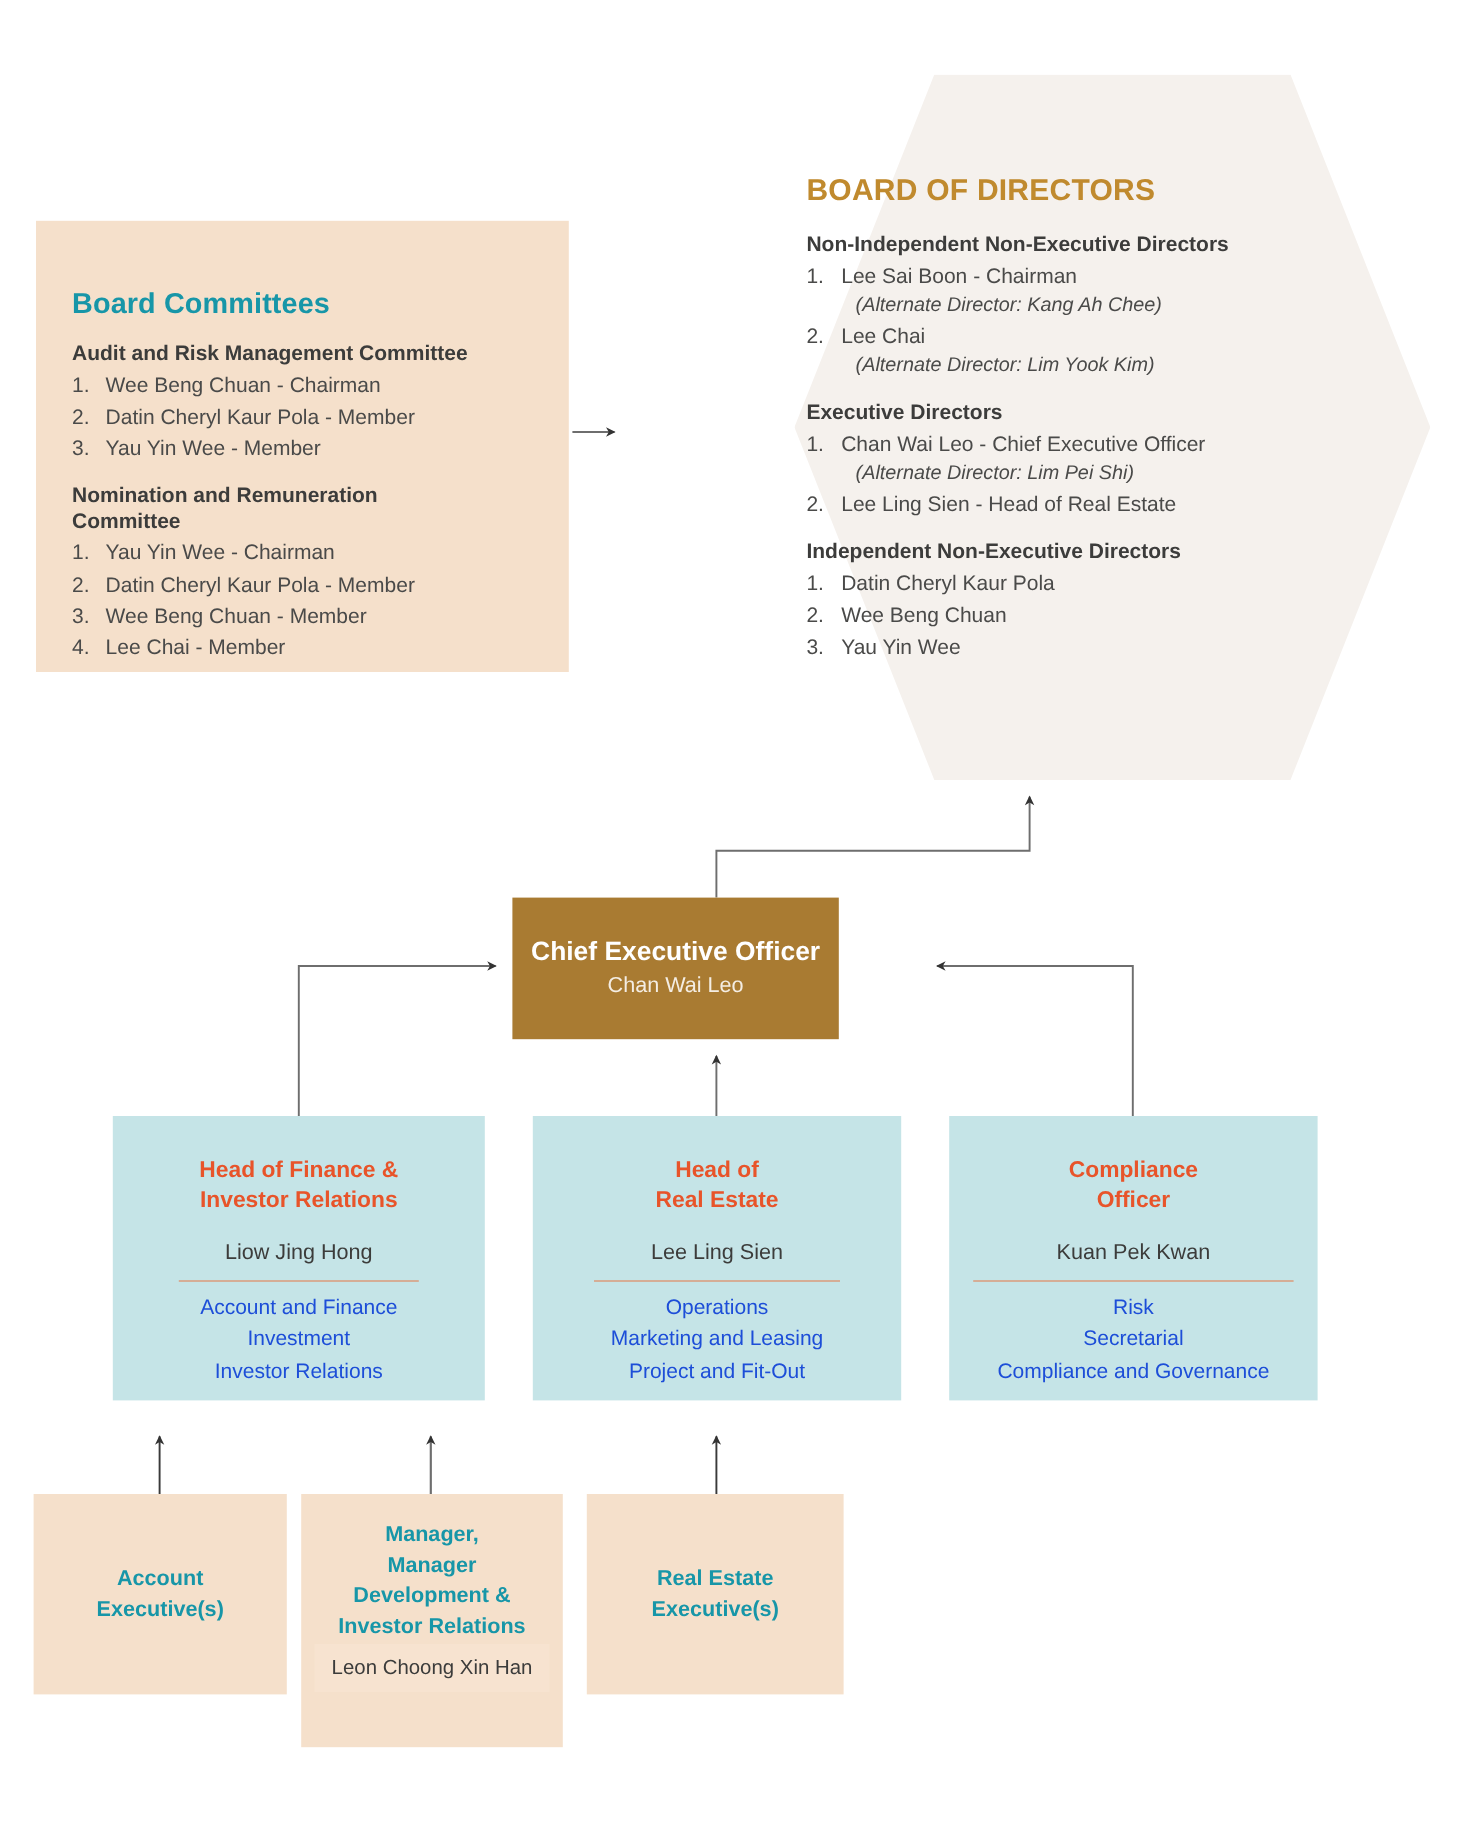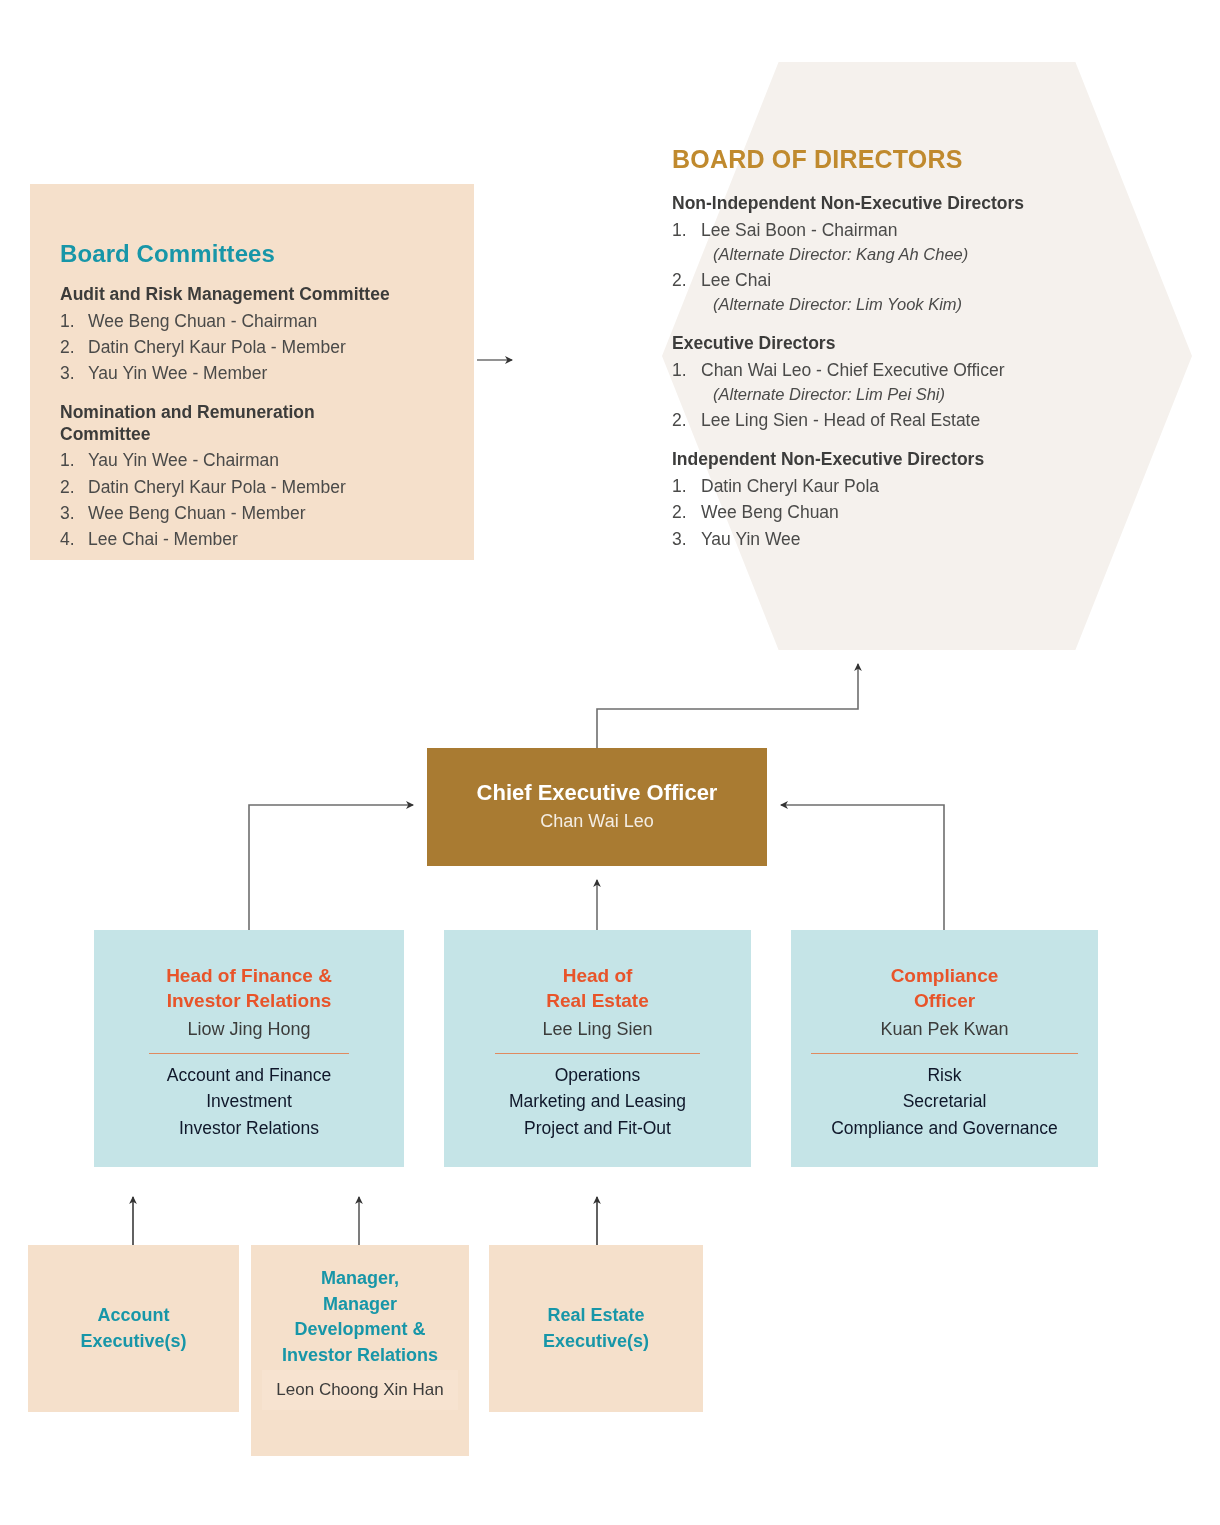--- a/index.html
+++ b/index.html
@@ -123,21 +123,21 @@
     color: #4A4A49;
     padding-left: 12px;
     line-height: 1.45;
   }
 
   
   .ceo {
     position: absolute;
     left: 427px;
     top: 748px;
-    width: 340px;
+    width: 272px;
     height: 118px;
     background: #A97B32;
     display: flex;
     flex-direction: column;
     align-items: center;
     justify-content: center;
   }
   .ceo-title {
     color: #FFFFFF;
     font-size: 22px;
@@ -164,30 +164,30 @@
   .dept-role {
     color: #E8542A;
     font-size: 19px;
     font-weight: bold;
     line-height: 1.33;
   }
   .dept-name {
     color: #3C3C3B;
     font-size: 18px;
     line-height: 1.5;
-    margin-top: 2px;
+    margin-top: 16px;
     text-align: center;
   }
   .dept-rule {
     height: 0;
     border-top: 1.5px solid #E08A60;
     margin: 10px auto 8px auto;
   }
   .dept-func {
-    color: #0f172a;
+    color: #1d4ed8;
     font-size: 17.5px;
     line-height: 1.52;
   }
 
   
   .leaf {
     position: absolute;
     background: #F5E0CB;
     box-sizing: border-box;
     display: flex;

